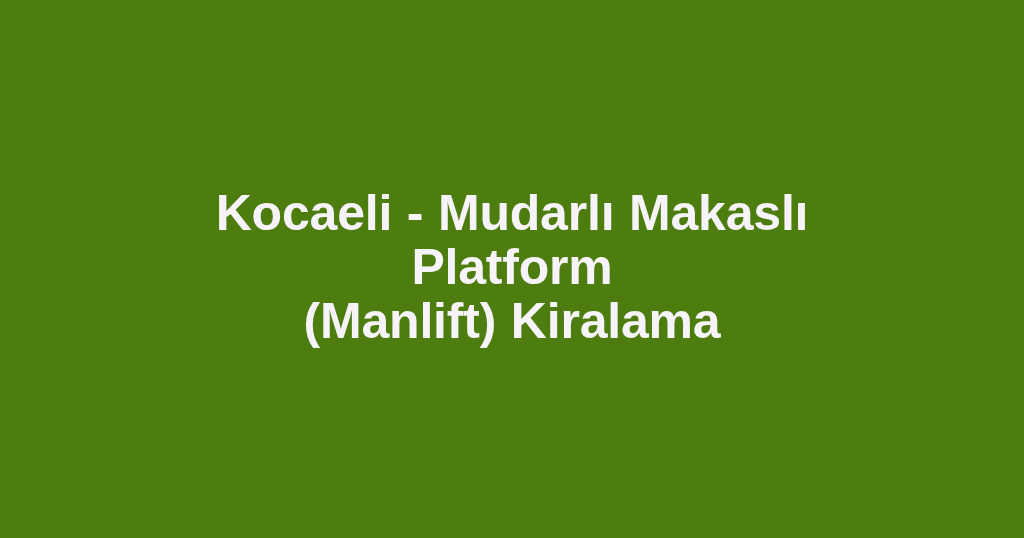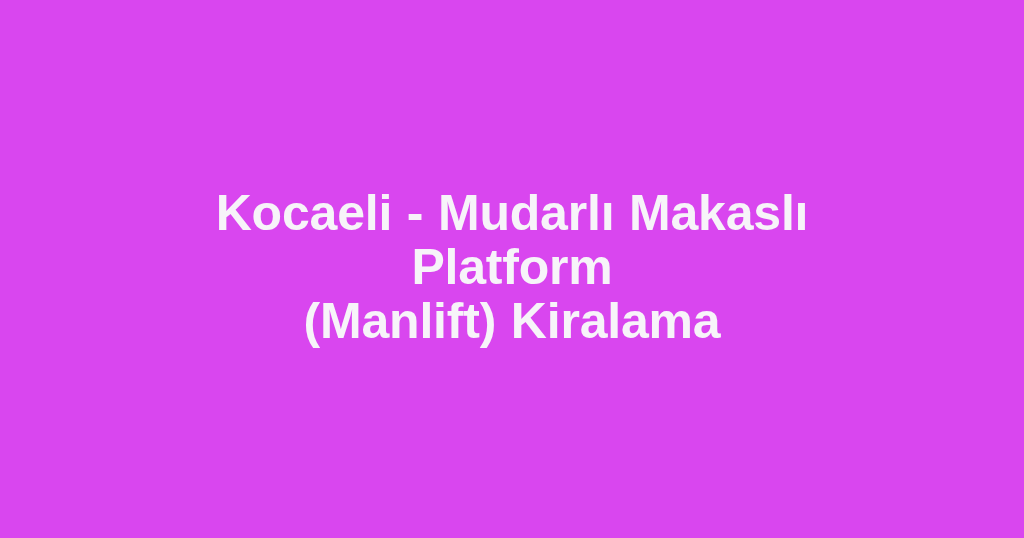--- a/index.html
+++ b/index.html
@@ -17,21 +17,21 @@
   }
 
   .banner {
     position: relative;
     width: 1024px;
     height: 538px;
     box-sizing: border-box;
     display: flex;
     align-items: center;
     justify-content: center;
-    background-color: #d946ef;
+    background-color: #4d7c0f;
   }
 
   .banner-inner {
     width: 790px;
     display: flex;
     align-items: center;
     justify-content: center;
     transform: translateY(-2px);
   }
 

